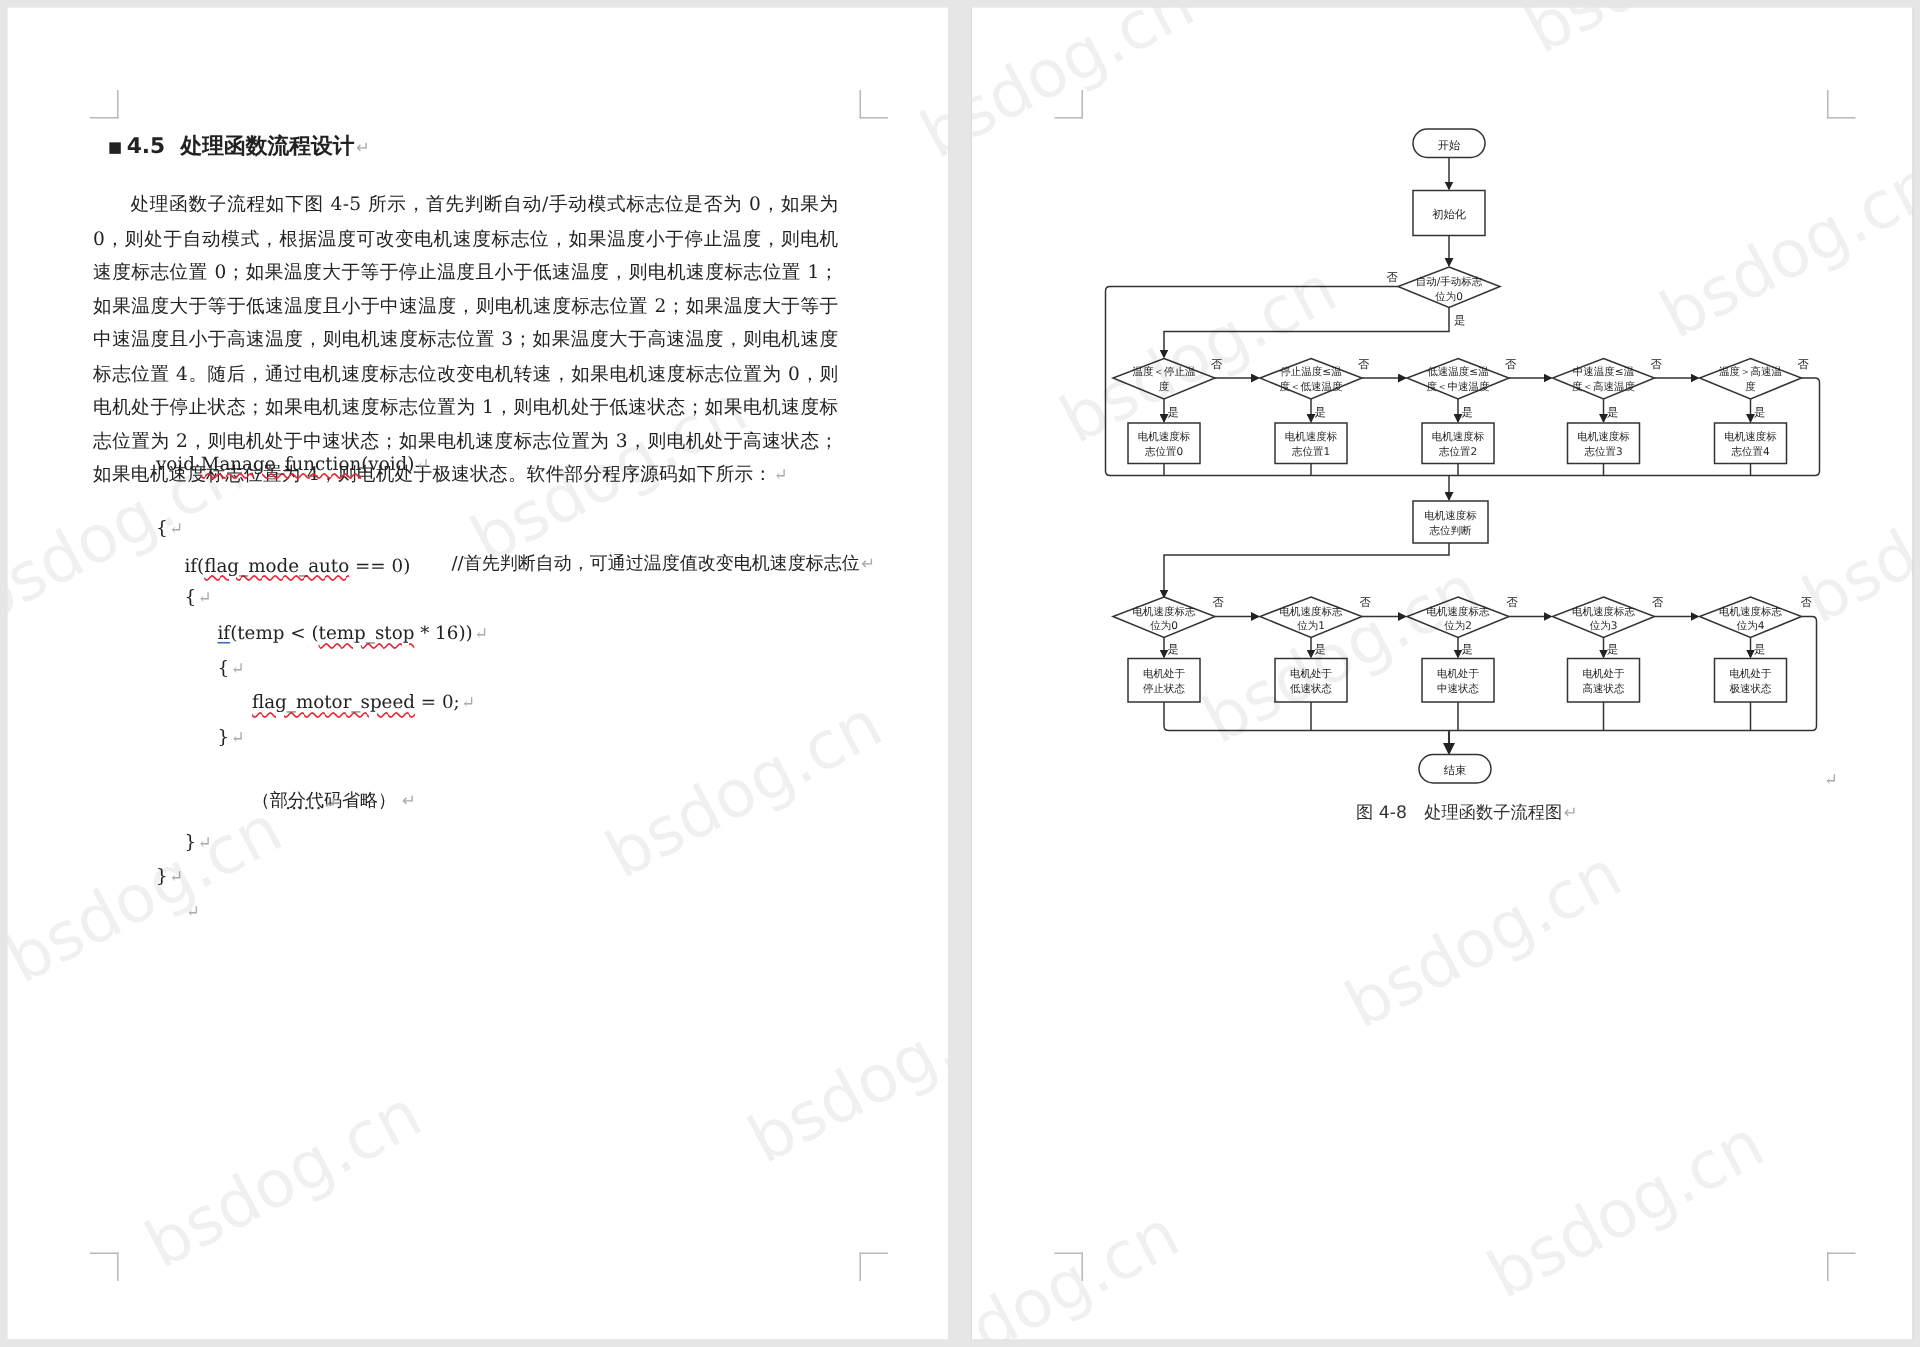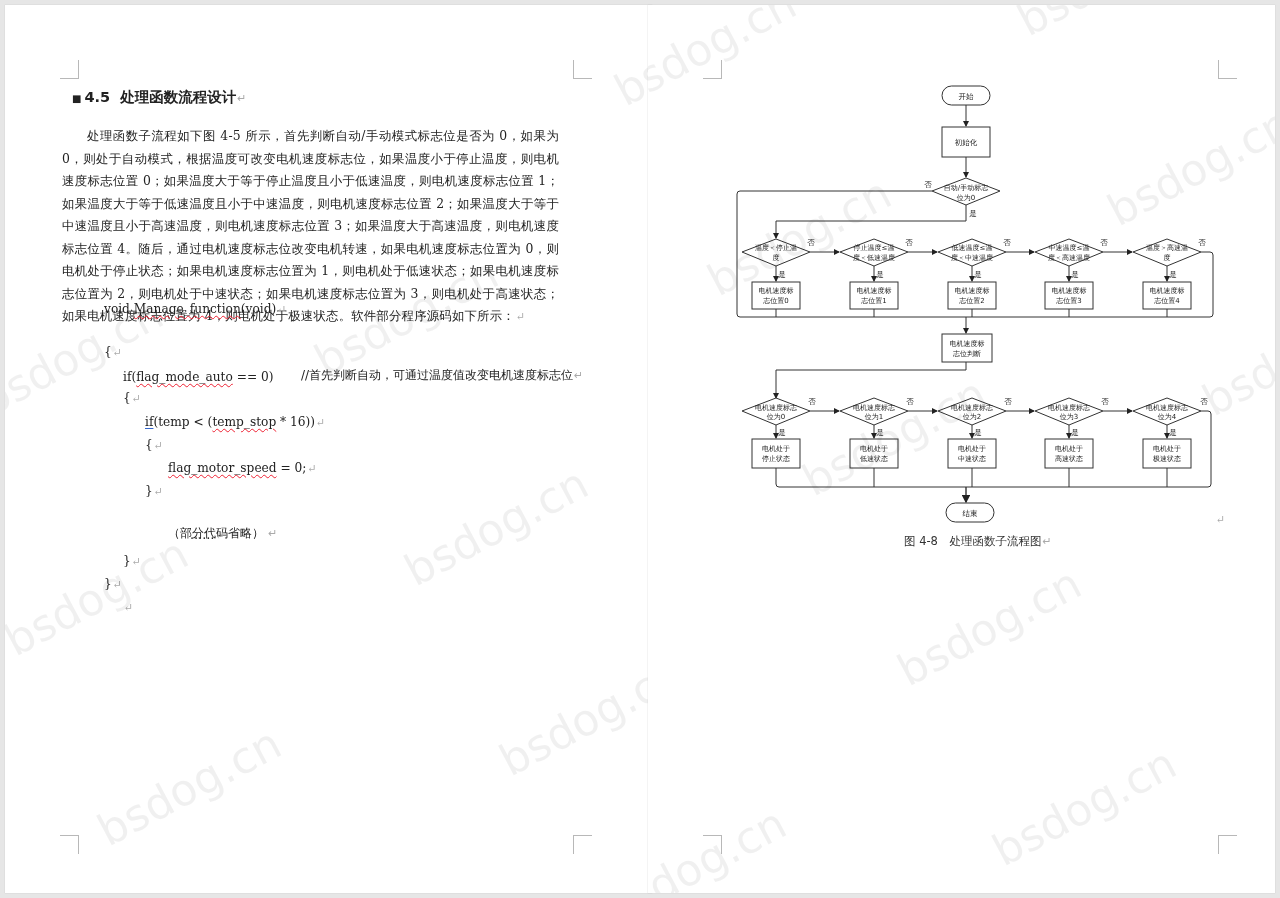--- a/index.html
+++ b/index.html
@@ -1,18 +1,18 @@
 <!DOCTYPE html>
 <html><head>
 <meta charset="utf-8">
 <style>
   html,body{margin:0;padding:0;}
   body{width:1280px;height:898px;background:#e6e6e6;position:relative;overflow:hidden;font-family:"DejaVu Serif","Liberation Serif",serif;color:#222;}
   .page{position:absolute;top:5px;height:888px;background:#fff;box-shadow:0 0 1px #bbb;overflow:hidden;}
-  #page1{left:5px;width:627px;padding-left:20px;}
+  #page1{left:5px;width:627px;}
   #page2{left:648px;width:627px;}
   .corner{position:absolute;width:18px;height:18px;border-color:#b8b8b8;border-style:solid;border-width:0;}
   .c-tl{border-right-width:1px;border-bottom-width:1px;}
   .c-tr{border-left-width:1px;border-bottom-width:1px;}
   .c-bl{border-right-width:1px;border-top-width:1px;}
   .c-br{border-left-width:1px;border-top-width:1px;}
   .heading{position:absolute;left:67px;top:83px;font-family:"DejaVu Sans","Liberation Sans",sans-serif;font-size:14.5px;font-weight:bold;color:#222;}
   .heading .bullet{font-size:10px;vertical-align:middle;margin-right:3px;}
   .pm{color:#aaa;font-weight:normal;font-size:11px;margin-left:1px;}
   .body-text{position:absolute;left:57px;top:120px;width:497px;font-size:12.4px;line-height:22.5px;text-align:justify;text-indent:25px;letter-spacing:0.2px;}

